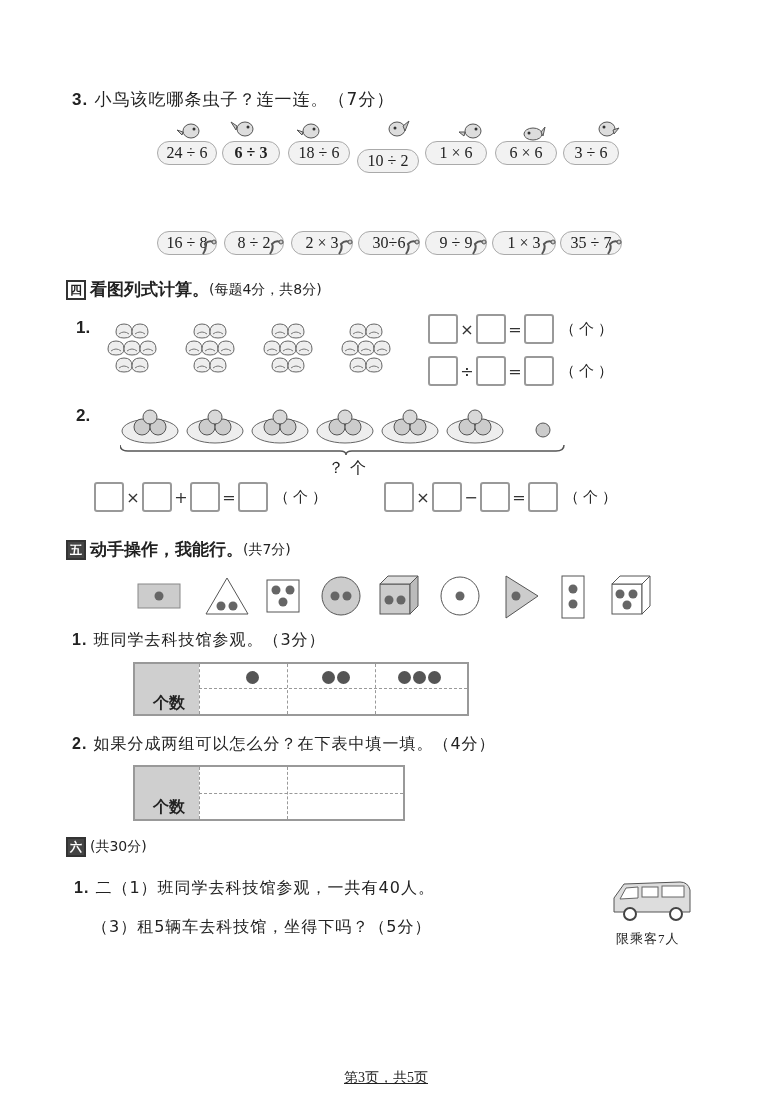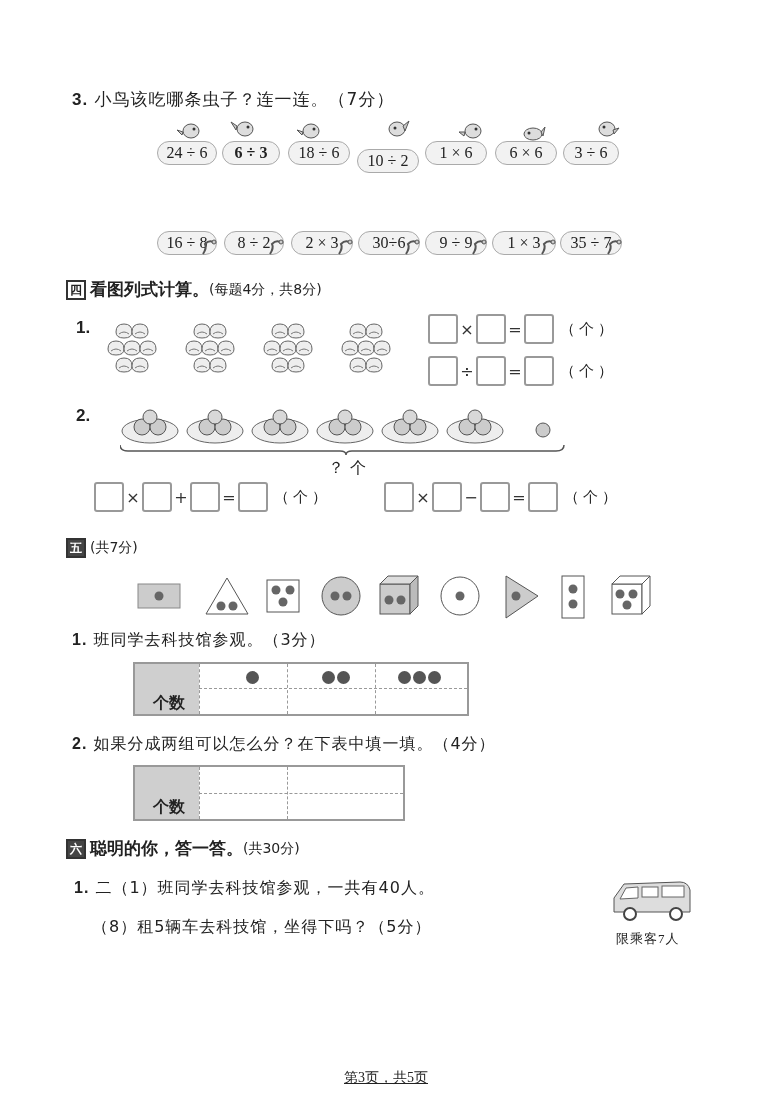--- a/index.html
+++ b/index.html
@@ -204,20 +204,21 @@
   <span class="box"></span>
   <span class="op">−</span>
   <span class="box"></span>
   <span class="op">=</span>
   <span class="box"></span>
   <span class="unit">（个）</span>
 </div>
 
 <div class="abs sec-head" style="left:66px; top:538px;">
   <span class="sec-badge filled">五</span>
+  <span>动手操作，我能行。</span>
   <span class="sec-score">(共7分)</span>
 </div>
 
 <svg class="abs" style="left:130px; top:572px;" width="540" height="50" viewBox="0 0 540 50">
 
   <g>
       <rect x="8" y="12" width="42" height="24" fill="#ccc" stroke="#888"></rect>
       <circle cx="29" cy="24" r="4.5" fill="#666"></circle>
     </g>
 
@@ -306,29 +307,28 @@
   <div class="vline" style="left:152px;"></div>
   <div class="hline" style="top:26px;"></div>
   <div class="abs" style="left:66px; top:2px; width:84px; height:22px;"></div>
   <div class="abs" style="left:154px; top:2px; width:114px; height:22px;"></div>
   <div class="abs" style="left:66px; top:28px; width:84px; height:22px;"></div>
   <div class="abs" style="left:154px; top:28px; width:114px; height:22px;"></div>
 </div>
 
 <div class="abs sec-head" style="left:66px; top:837px;">
   <span class="sec-badge filled">六</span>
-  <span>聪明的你，答一答。</span>
   <span class="sec-score">(共30分)</span>
 </div>
 
 <div class="abs q-title" style="left:74px; top:878px; font-size:16px;">
   <span class="q-num">1.</span>
   <span>二（1）班同学去科技馆参观，一共有40人。</span>
 </div>
-<div class="abs q-title" style="left:92px; top:917px; font-size:16px;">（8）租5辆车去科技馆，坐得下吗？（5分）</div>
+<div class="abs q-title" style="left:92px; top:917px; font-size:16px;">（3）租5辆车去科技馆，坐得下吗？（5分）</div>
 
 <svg class="abs" style="left:610px; top:878px;" width="84" height="46" viewBox="0 0 84 46">
   <path d="M4 34 L4 20 L14 6 L70 4 Q78 4 80 12 L80 34 Z" fill="#ddd" stroke="#555"></path>
   <path d="M16 10 L28 9 L28 20 L10 21 Z" fill="#fff" stroke="#666"></path>
   <rect x="32" y="9" width="16" height="10" fill="#fff" stroke="#666"></rect>
   <rect x="52" y="8" width="22" height="11" fill="#fff" stroke="#666"></rect>
   <circle cx="20" cy="36" r="6" fill="#fff" stroke="#444" stroke-width="2"></circle>
   <circle cx="66" cy="36" r="6" fill="#fff" stroke="#444" stroke-width="2"></circle>
 </svg>
 <div class="abs" style="left:616px; top:930px; font-size:13px; font-family:'Liberation Serif', serif; letter-spacing:1px;">限乘客7人</div>

